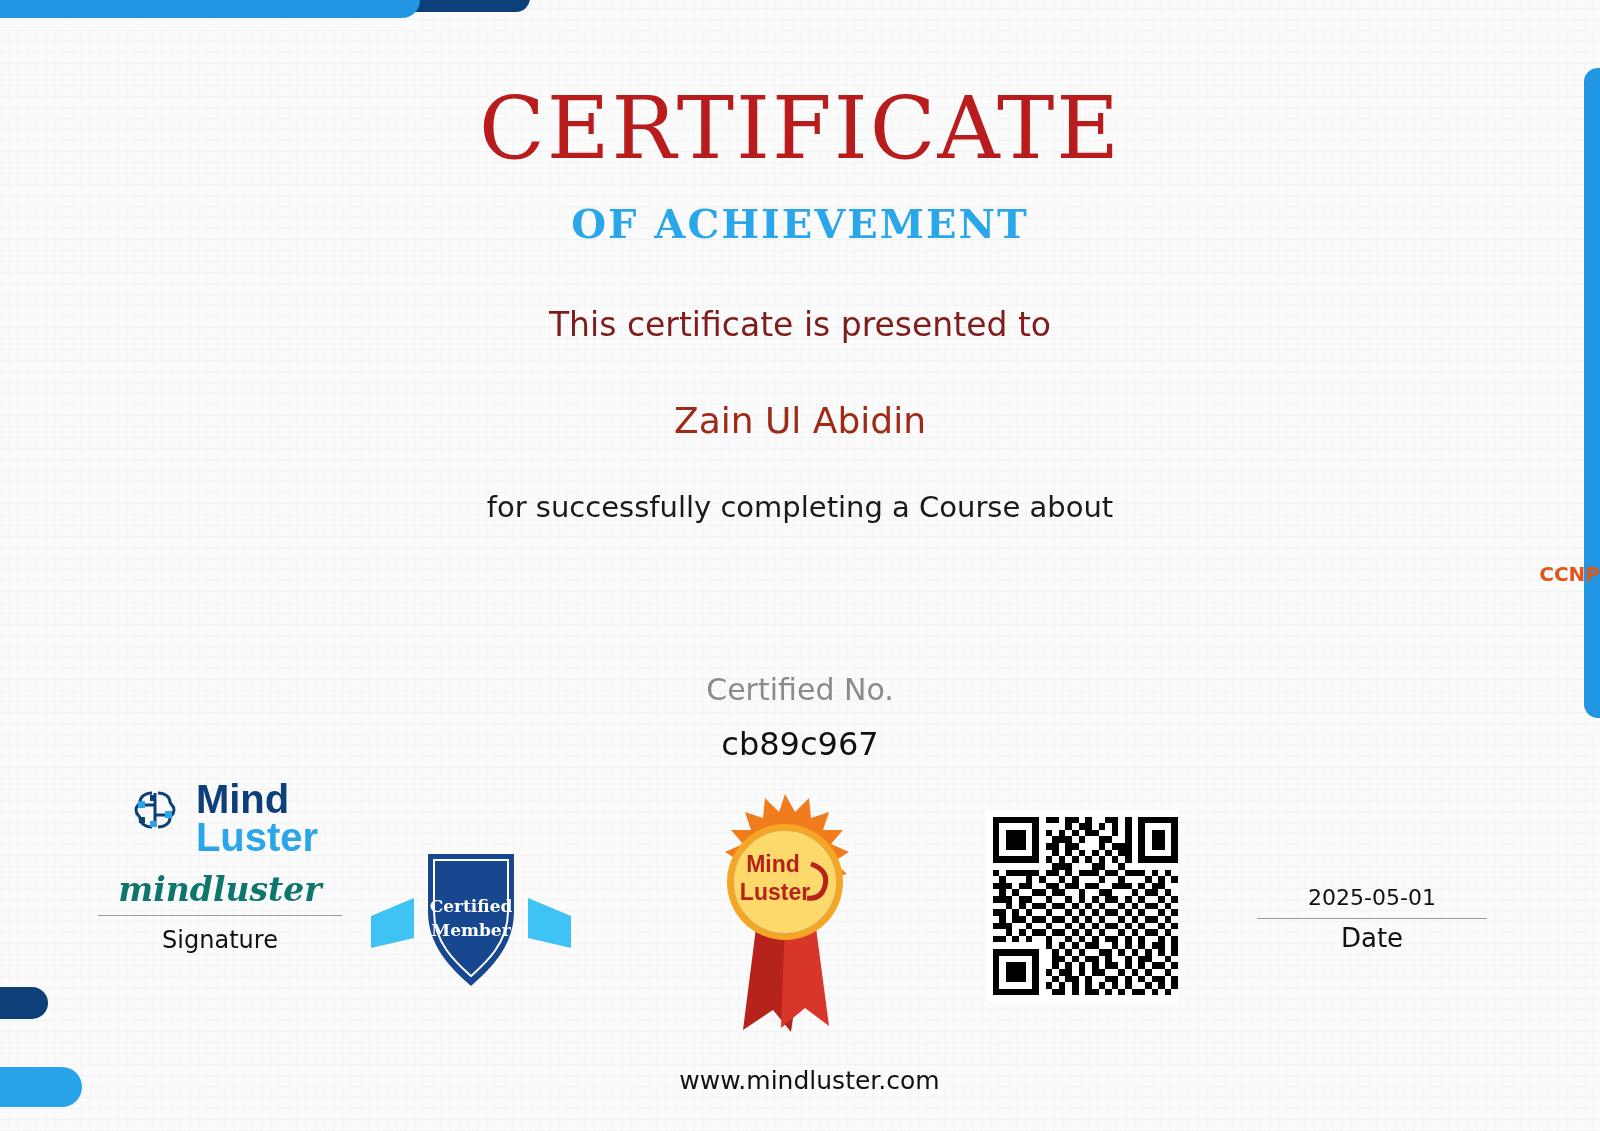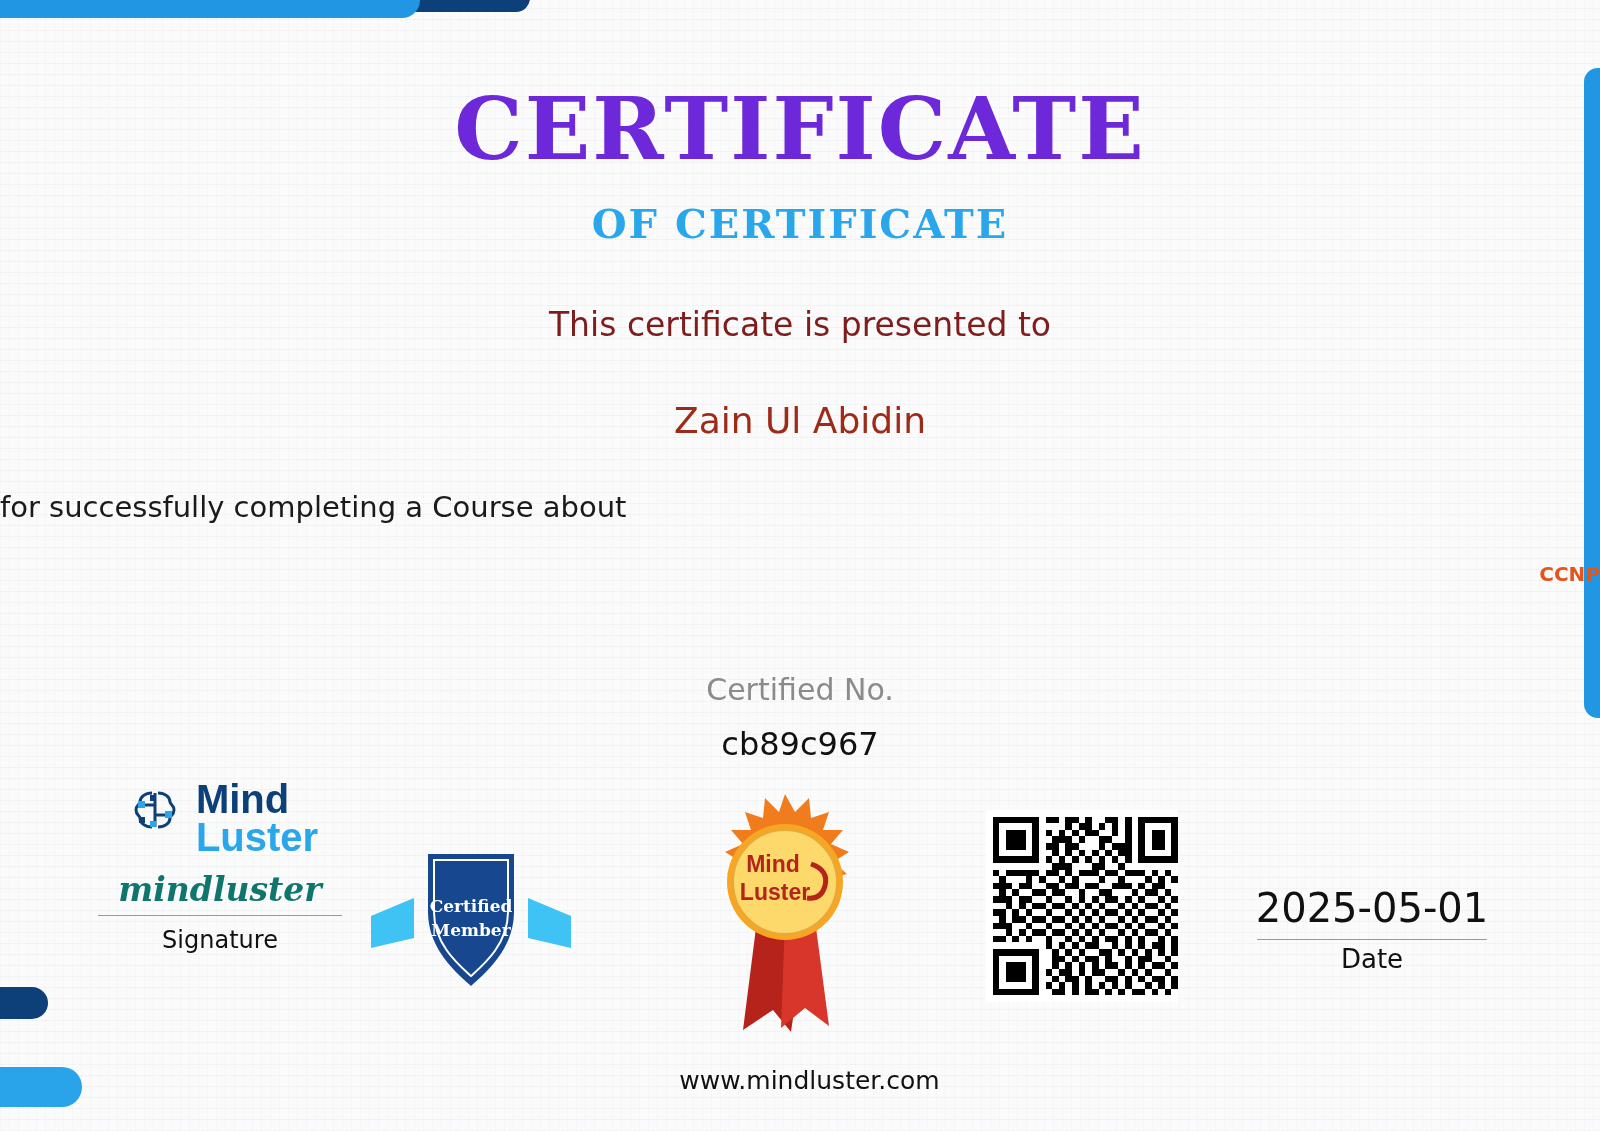--- a/index.html
+++ b/index.html
@@ -67,24 +67,24 @@
     position: relative;
     width: 100%;
     height: 100%;
   }
 
   .title {
     position: absolute;
     top: 78px; left: 0; right: 0;
     text-align: center;
     font-family: "DejaVu Serif", serif;
-    font-weight: bold;
+    font-weight: normal;
     font-size: 86px;
     letter-spacing: 2px;
-    color: #6d28d9;
+    color: #b91c1c;
   }
   .subtitle {
     position: absolute;
     top: 200px; left: 0; right: 0;
     text-align: center;
     font-family: "DejaVu Serif", serif;
     font-weight: bold;
     font-size: 40px;
     letter-spacing: 2px;
     color: #2aa7ea;
@@ -99,20 +99,21 @@
   .recipient {
     position: absolute;
     top: 400px; left: 0; right: 0;
     text-align: center;
     font-size: 36px;
     color: #9e2b18;
   }
   .course-line {
     position: absolute;
     top: 490px; left: 0; right: 0;
+    text-align: center;
     font-size: 29px;
     color: #1a1a1a;
   }
   .course-name {
     position: absolute;
     top: 562px; left: 0; right: 0;
     text-align: right;
     font-size: 20px;
     font-weight: bold;
     color: #e2551b;
@@ -219,21 +220,21 @@
 
   
   .date-block {
     position: absolute;
     right: 108px;
     top: 885px;
     width: 240px;
     text-align: center;
   }
   .date-value {
-    font-size: 40px;
+    font-size: 22px;
     color: #111;
   }
   .date-rule {
     margin: 8px auto 0 auto;
     width: 230px;
     border-top: 1px solid #9a9a9a;
   }
   .date-label {
     margin-top: 4px;
     font-size: 26px;
@@ -257,21 +258,21 @@
 
   <div class="tl-bar-dark"></div>
   <div class="tl-bar-blue"></div>
   <div class="r-bar-blue"></div>
   <div class="bl-stub-dark"></div>
   <div class="bl-stub-blue"></div>
 
   <div class="content">
 
     <div class="title">CERTIFICATE</div>
-    <div class="subtitle">OF CERTIFICATE</div>
+    <div class="subtitle">OF ACHIEVEMENT</div>
     <div class="presented">This certificate is presented to</div>
     <div class="recipient">Zain Ul Abidin</div>
     <div class="course-line">for successfully completing a Course about</div>
     <div class="course-name">CCNP</div>
     <div class="cert-no-label">Certified No.</div>
     <div class="cert-no-value">cb89c967</div>
 
     <div class="logo-block">
       <div class="logo-row">
         <span>

